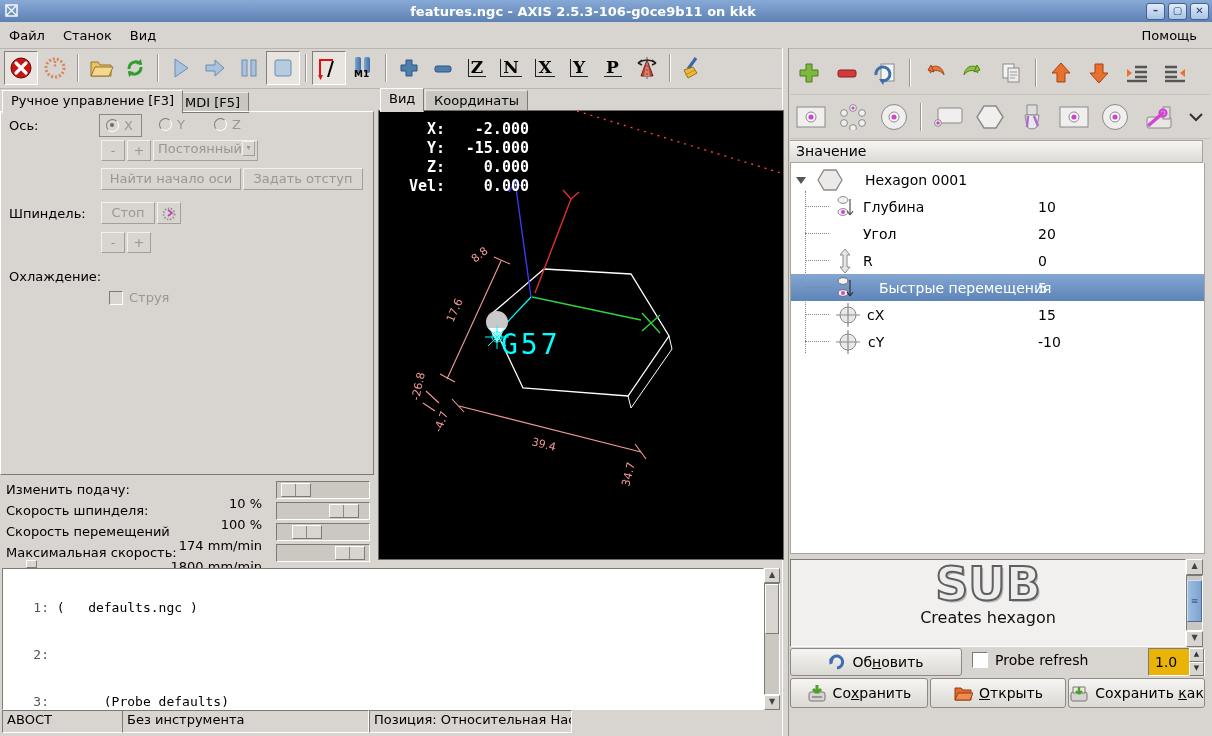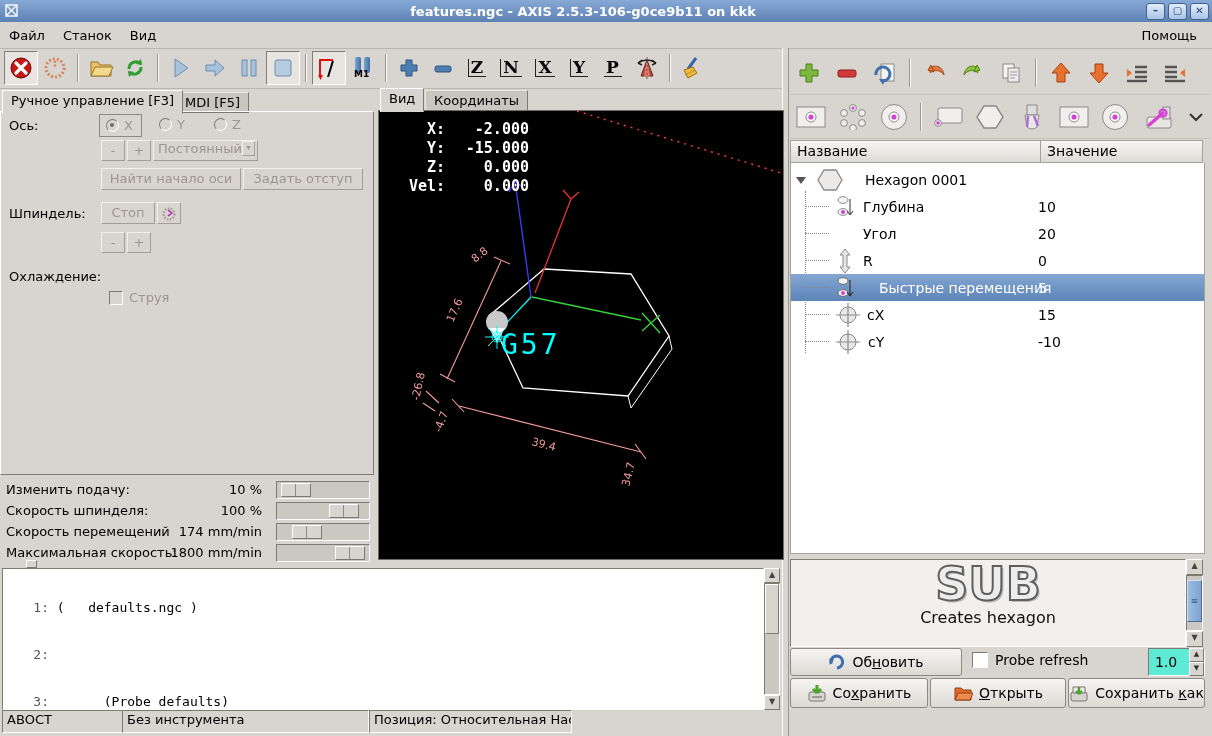--- a/index.html
+++ b/index.html
@@ -40,21 +40,21 @@
   .radio{width:11px;height:11px;border-radius:50%;border:1px solid;
     border-color:#7d7973 #fff #fff #7d7973;background:#d8d4cf;display:inline-block;position:relative}
   .radio.sel::after{content:"";position:absolute;left:3px;top:3px;width:4px;height:4px;
     border-radius:50%;background:#6e6a65}
   .checkbox{width:12px;height:12px;border:1px solid;border-color:#7d7973 #fff #fff #7d7973;
     background:#d8d4cf;display:inline-block}
   .checkbox.white{background:#fff}
   
   .slider-row{position:absolute;height:20px;width:374px}
   .slider-label{position:absolute;left:6px;top:2px}
-  .slider-value{position:absolute;right:112px;top:2px;}
+  .slider-value{position:absolute;right:112px;top:16px;}
   .slider-groove{position:absolute;right:4px;top:1px;width:92px;height:16px;
     background:#cbc7c1;border:1px solid;border-color:#7d7973 #fff #fff #7d7973}
   .slider-thumb{position:absolute;top:1px;width:28px;height:12px;background:#d8d4cf;
     border:1px solid;border-color:#fff #7d7973 #7d7973 #fff}
   .slider-thumb::before{content:"";position:absolute;left:13px;top:0;height:12px;
     border-left:1px solid #8d8983}
   
   .gcode{background:#fff;font-family:"DejaVu Sans Mono",monospace;font-size:13px;
     line-height:15.6px;white-space:pre;overflow:hidden}
   .gnum{display:inline-block;width:46px;text-align:right;color:#555}
@@ -79,21 +79,21 @@
   .dotline{border-left:1px dotted #8a8680}
   .dothline{border-top:1px dotted #8a8680}
   .subbox{background:#f1f0ee;border:1px solid;border-color:#7d7973 #fff #fff #7d7973;
     text-align:center;overflow:hidden}
   .subheading{font-size:46px;font-weight:bold;line-height:48px;color:#ececec;
     -webkit-text-stroke:2px #5f5f5f;
     text-shadow:2px 2px 0 #b9b9b9}
   .btn{background:linear-gradient(#f6f5f3,#dcd9d4);border:1px solid #8d8983;border-radius:3px;
     display:flex;align-items:center;justify-content:center;gap:6px;font-size:14px}
   .accel{text-decoration:underline}
-  .spin{background:#5eead4;border:1px solid;border-color:#7d7973 #fff #fff #7d7973;
+  .spin{background:#eab308;border:1px solid;border-color:#7d7973 #fff #fff #7d7973;
     font-size:14px;display:flex;align-items:center}
   .spin .arrows{margin-left:auto;width:15px;display:flex;flex-direction:column}
   .spin .arrows div{height:12px;background:#d8d4cf;border:1px solid;
     border-color:#fff #7d7973 #7d7973 #fff;font-size:7px;line-height:10px;text-align:center;color:#333}
   svg{display:block}
   .icon{display:inline-block}
 </style>
 </head>
 <body>
 
@@ -529,21 +529,20 @@
     </svg>
   </div>
   <div class="tbtn" style="margin-left:auto;width:26px">
     <svg width="14" height="9" viewBox="0 0 14 9">
       <path d="M1 1 L7 7 L13 1" fill="none" stroke="#333" stroke-width="2"></path>
     </svg>
   </div>
 </div>
 
 <div class="abs" style="left:790px;top:140px;width:413px;height:23px;display:flex">
-  <div class="treeheader" style="width:237px;padding:2px 6px">Название</div>
   <div class="treeheader" style="flex:1;padding:2px 6px;border-left:none">Значение</div>
 </div>
 
 <div class="abs" style="left:790px;top:163px;width:413px;height:390px;background:#fff;border:1px solid #a5a19b;border-top:none;overflow:hidden">
   <div class="abs dotline" style="left:14px;top:28px;height:162px"></div>
 
   <div class="treerow" style="top:3px">
     <svg style="margin-left:4px" width="12" height="10" viewBox="0 0 12 10">
         <path d="M1 2 L11 2 L6 9 Z" fill="#555"></path>
       </svg>

